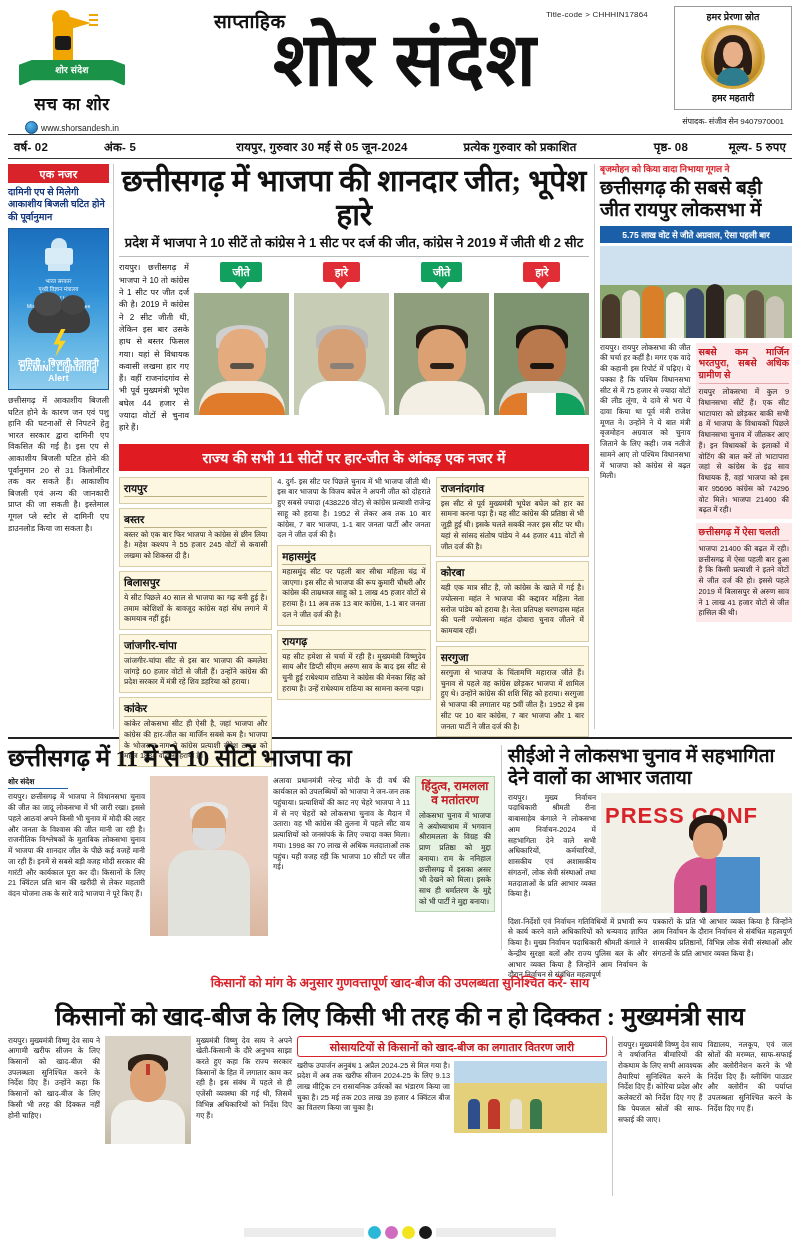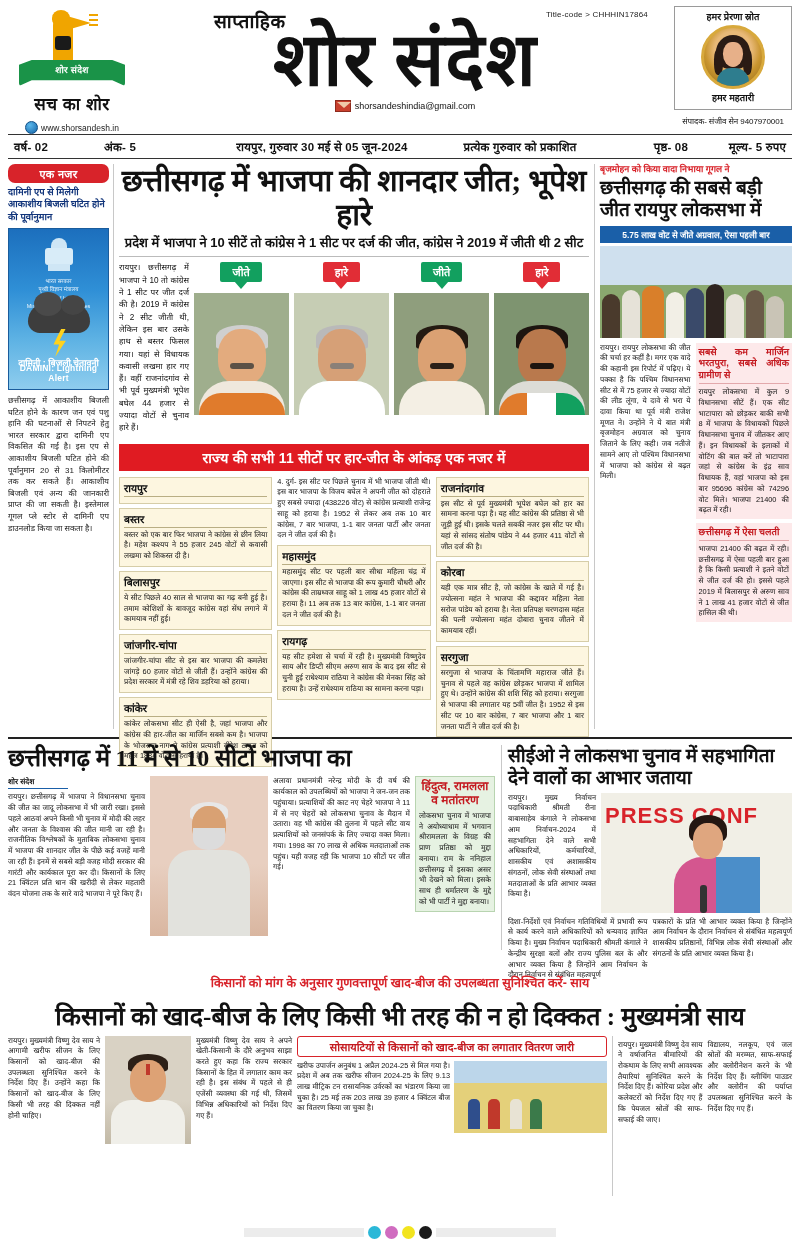--- a/index.html
+++ b/index.html
@@ -97,21 +97,21 @@
   .ib4 { width: 180px; text-align: center; } .ib5 { width: 78px; text-align: right; }
   .ib6 { width: 98px; text-align: right; }
 
   
   .lead { display: flex; margin-top: 5px; height: 565px; }
 
   
   .rail { width: 106px; flex: 0 0 106px; border-right: 1px solid #c8c8c8; padding-right: 4px; }
   .rail-hd {
     background: #d8232a; color: #fff; font-size: 11px; font-weight: bold;
-    text-align: center; padding: 2px 15px; letter-spacing: .3px; border-radius: 7px;
+    text-align: center; padding: 2px 15px; letter-spacing: .3px;
   }
   .rail-sub { font-size: 9.5px; font-weight: bold; color: #11347a; line-height: 1.3; margin-top: 3px; }
   .damini {
     margin-top: 5px; height: 162px; position: relative; overflow: hidden;
     background: linear-gradient(#1c6fbd 0%, #2f8fd6 38%, #5fb3e4 70%, #8fcdee 100%);
     border: 1px solid #1a5c9c;
   }
   .emblem-mini {
     position: absolute; left: 50%; top: 9px; transform: translateX(-50%);
     width: 34px; height: 36px;
@@ -317,24 +317,20 @@
       <div class="logo-web">
         <div class="globe"></div>
         <span>www.shorsandesh.in</span>
       </div>
     </div>
 
     <div class="title-block">
       <div class="titlecode">Title-code &gt; CHHHIN17864</div>
       <div class="saptahik">साप्ताहिक</div>
       <div class="bigtitle">शोर संदेश</div>
-      <div class="mail-row">
-        <div class="mail-ico"></div>
-        <span>shorsandeshindia@gmail.com</span>
-      </div>
     </div>
 
     <div class="portrait-block">
       <div class="portrait-frame">
         <div class="portrait-cap">हमर प्रेरणा स्रोत</div>
         <div class="portrait-oval">
           <div class="face">
             <div class="hair"></div>
               <div class="hair2"></div>
               <div class="hair3"></div>

